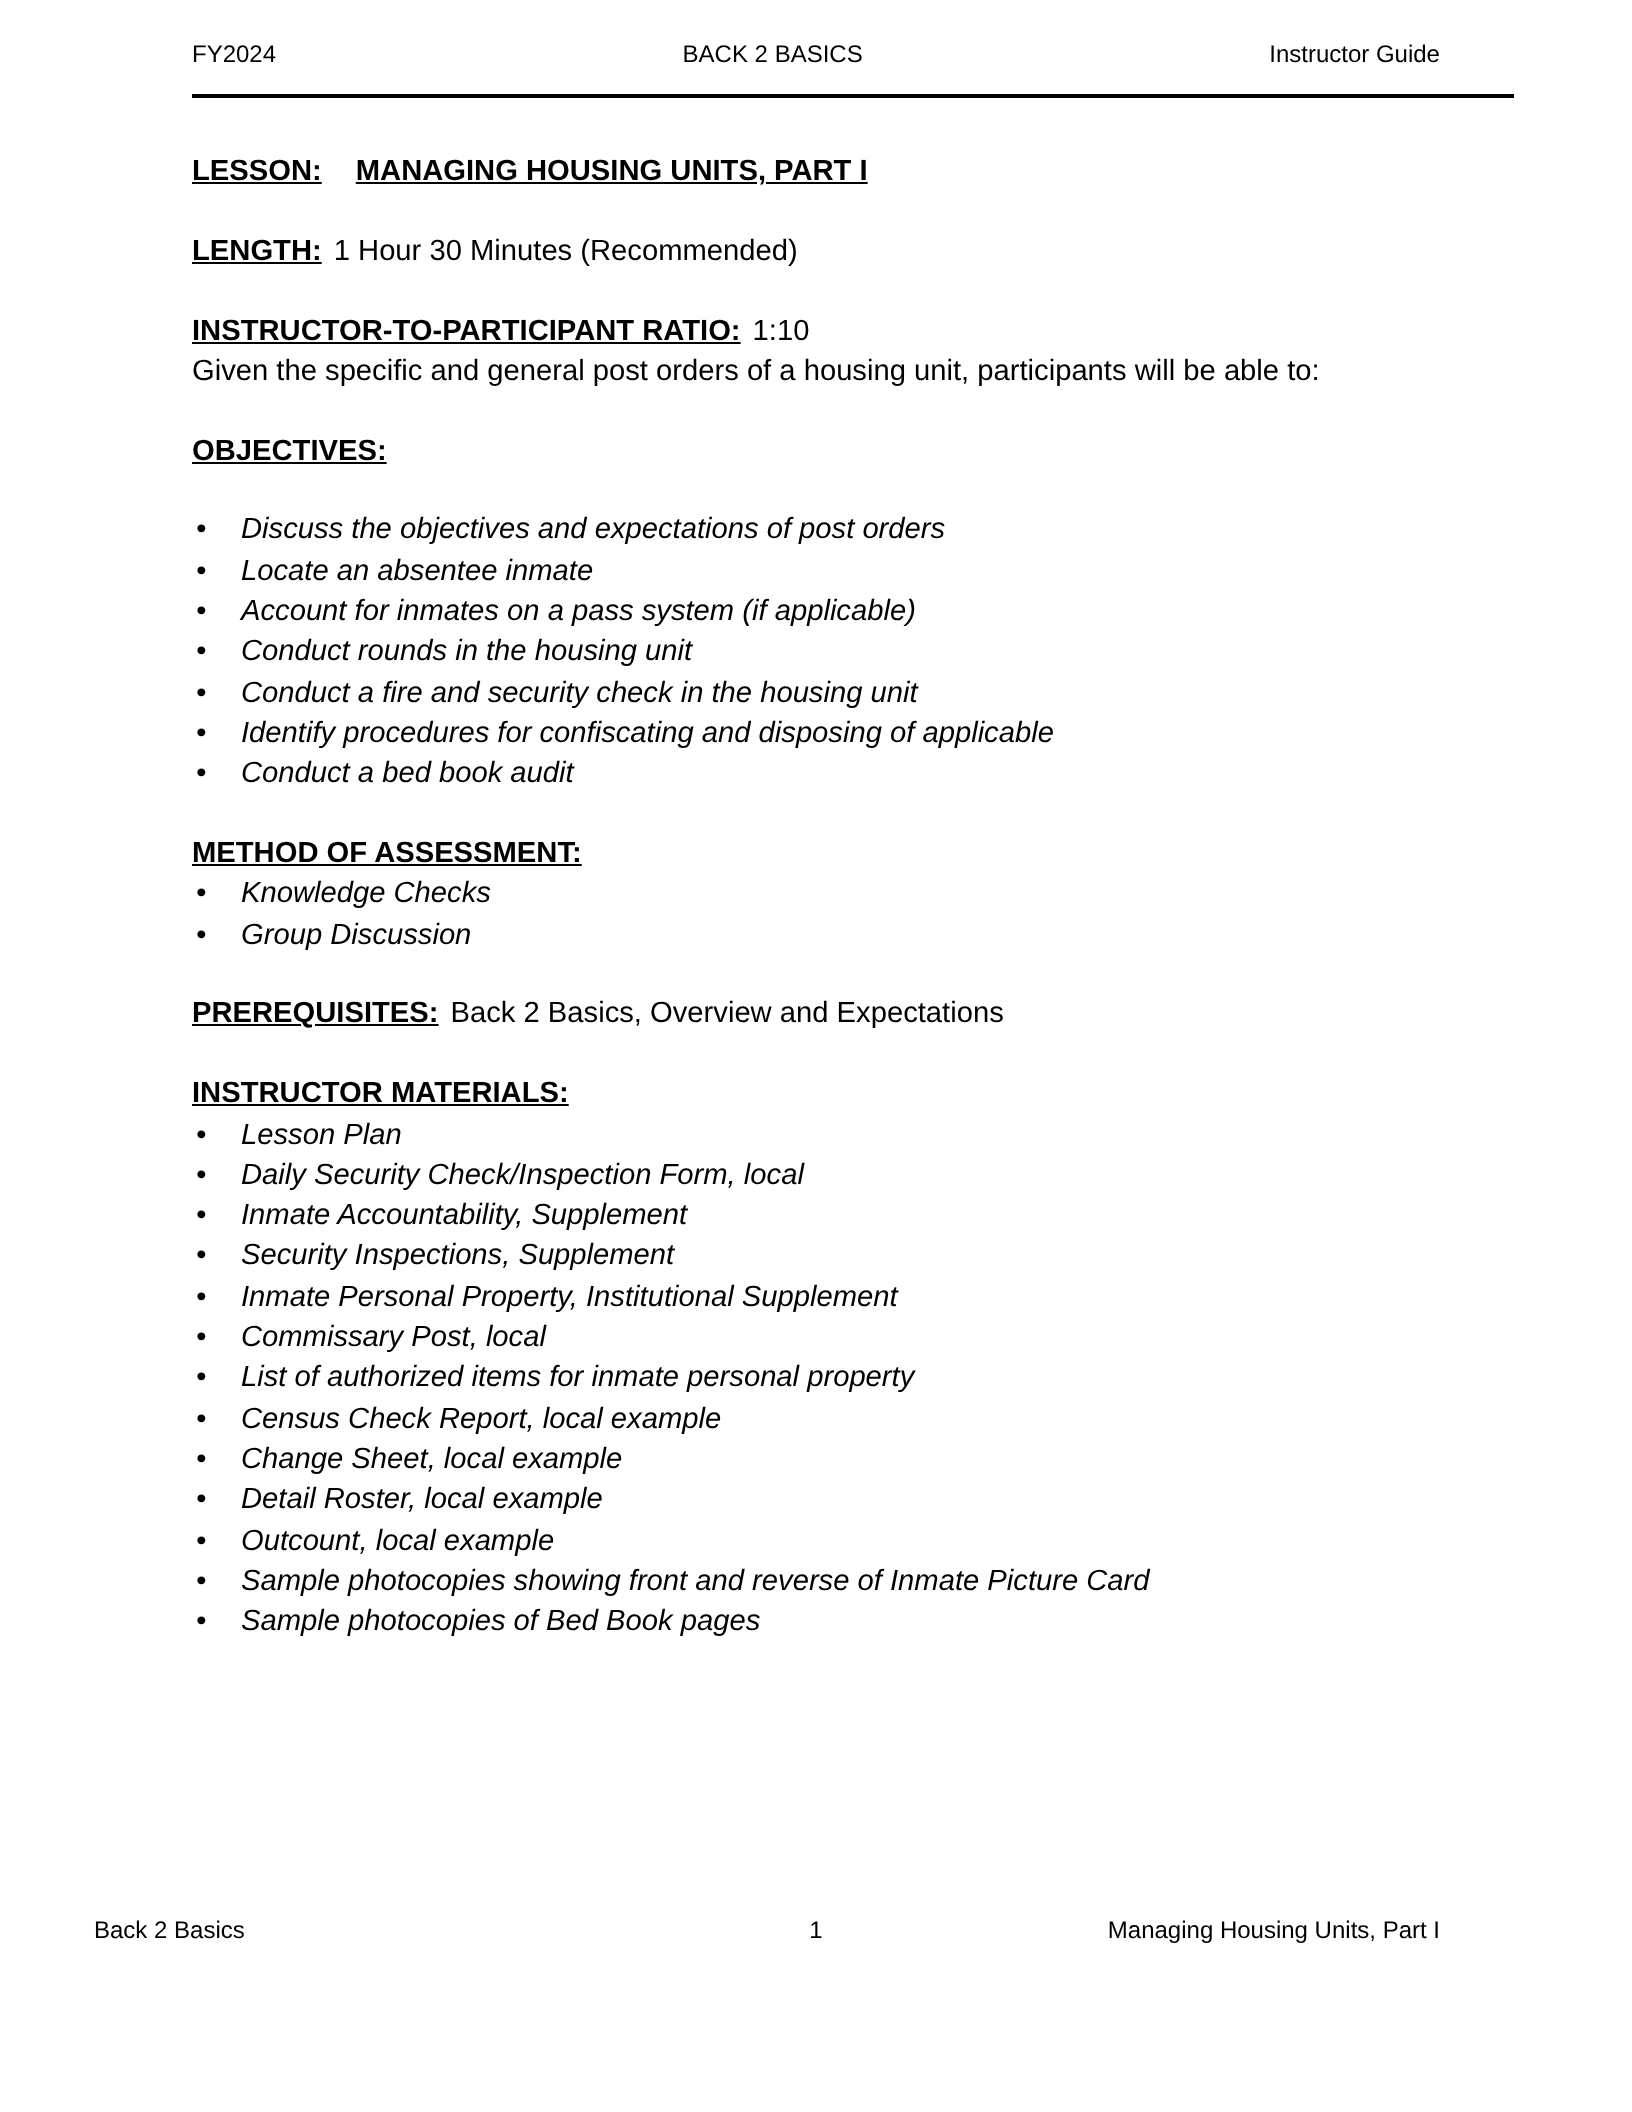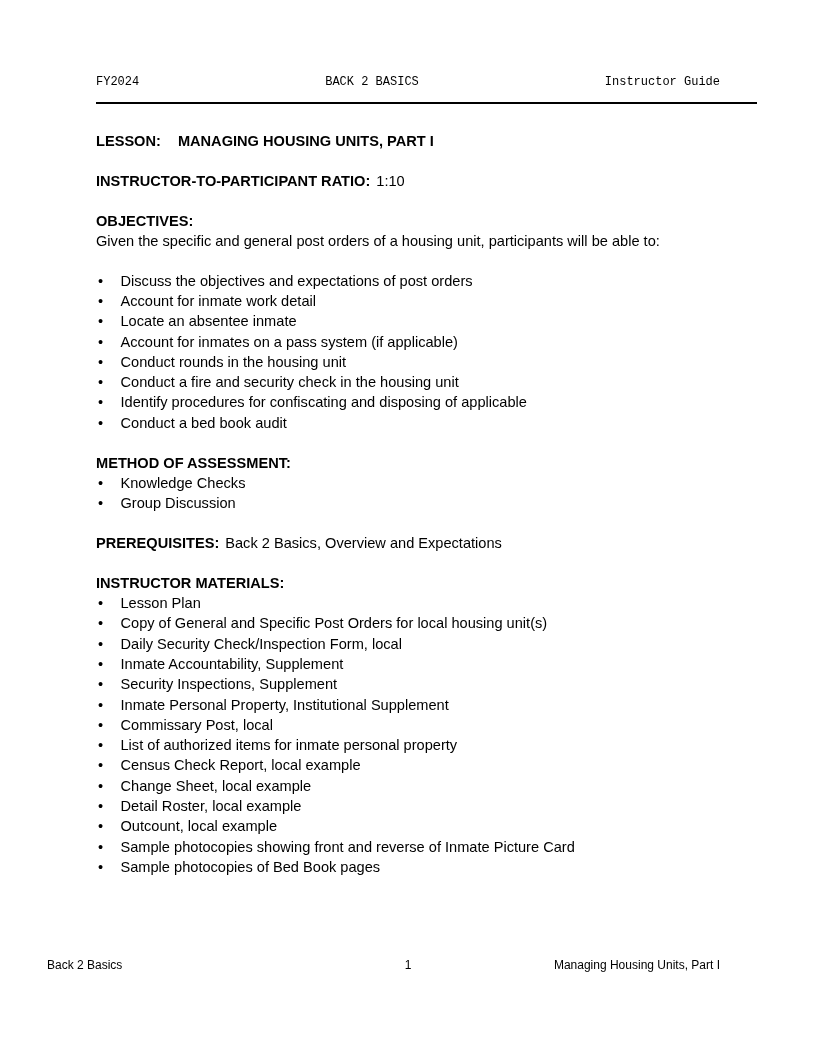--- a/index.html
+++ b/index.html
@@ -7,21 +7,21 @@
   .page {
     position: relative;
     width: 816px;
     height: 1056px;
     background: #ffffff;
     color: #000000;
     font-family: "Liberation Sans", sans-serif;
     overflow: hidden;
   }
   
-  .hdr { padding-top: 75px; font-family: Liberation Mono, monospace; }
+  .hdr { padding-top: 20px; }
   .hdr-row {
     display: flex;
     justify-content: space-between;
     align-items: baseline;
     padding: 0 96px;
     font-size: 12px;
     line-height: 14px;
   }
   .hdr-rule {
     margin: 13px 0 0 96px;
@@ -30,24 +30,24 @@
   }
   
   .doc-body {
     padding: 0 80px 0 96px;
     margin-top: 27px;
     font-size: 14.6px;
     line-height: 20.3px;
   }
   .line { }
   .sp { margin-top: 19.5px; }
-  b, .bold { font-weight: bold; }
+  b, .bold { font-weight: bold; text-decoration: underline; }
   .gap { margin-left: 6px; }
   .gap-wide { margin-left: 17px; }
-  ul.bullets { list-style: none; }
+  ul.bullets { list-style: none; font-style: italic; }
   ul.bullets li {
     position: relative;
     padding-left: 24.5px;
   }
   ul.bullets li::before {
     content: "\2022";
     position: absolute;
     left: 2px;
     top: 0;
   }
@@ -76,49 +76,48 @@
       <span>BACK 2 BASICS</span>
       <span>Instructor Guide</span>
     </div>
     <div class="hdr-rule"></div>
   </header>
 
   <main class="doc-body">
 
     <p class="line"><b>LESSON:</b><b class="gap-wide">MANAGING HOUSING UNITS, PART I</b></p>
 
+    <p class="line sp"><b>LENGTH:</b><span class="gap">1 Hour 30 Minutes (Recommended)</span></p>
 
     <p class="line sp"><b>INSTRUCTOR-TO-PARTICIPANT RATIO:</b><span class="gap">1:10</span></p>
 
+    <p class="line">Given the specific and general post orders of a housing unit, participants will be able to:</p>
     <p class="line sp"><b>OBJECTIVES:</b></p>
-    <p class="line">Given the specific and general post orders of a housing unit, participants will be able to:</p>
 
     <ul class="bullets sp">
       <li>Discuss the objectives and expectations of post orders</li>
-      <li>Account for inmate work detail</li>
       <li>Locate an absentee inmate</li>
       <li>Account for inmates on a pass system (if applicable)</li>
       <li>Conduct rounds in the housing unit</li>
       <li>Conduct a fire and security check in the housing unit</li>
       <li>Identify procedures for confiscating and disposing of applicable</li>
       <li>Conduct a bed book audit</li>
     </ul>
 
     <p class="line sp"><b>METHOD OF ASSESSMENT:</b></p>
     <ul class="bullets">
       <li>Knowledge Checks</li>
       <li>Group Discussion</li>
     </ul>
 
     <p class="line sp"><b>PREREQUISITES:</b><span class="gap">Back 2 Basics, Overview and Expectations</span></p>
 
     <p class="line sp"><b>INSTRUCTOR MATERIALS:</b></p>
     <ul class="bullets">
       <li>Lesson Plan</li>
-      <li>Copy of General and Specific Post Orders for local housing unit(s)</li>
       <li>Daily Security Check/Inspection Form, local</li>
       <li>Inmate Accountability, Supplement</li>
       <li>Security Inspections, Supplement</li>
       <li>Inmate Personal Property, Institutional Supplement</li>
       <li>Commissary Post, local</li>
       <li>List of authorized items for inmate personal property</li>
       <li>Census Check Report, local example</li>
       <li>Change Sheet, local example</li>
       <li>Detail Roster, local example</li>
       <li>Outcount, local example</li>

